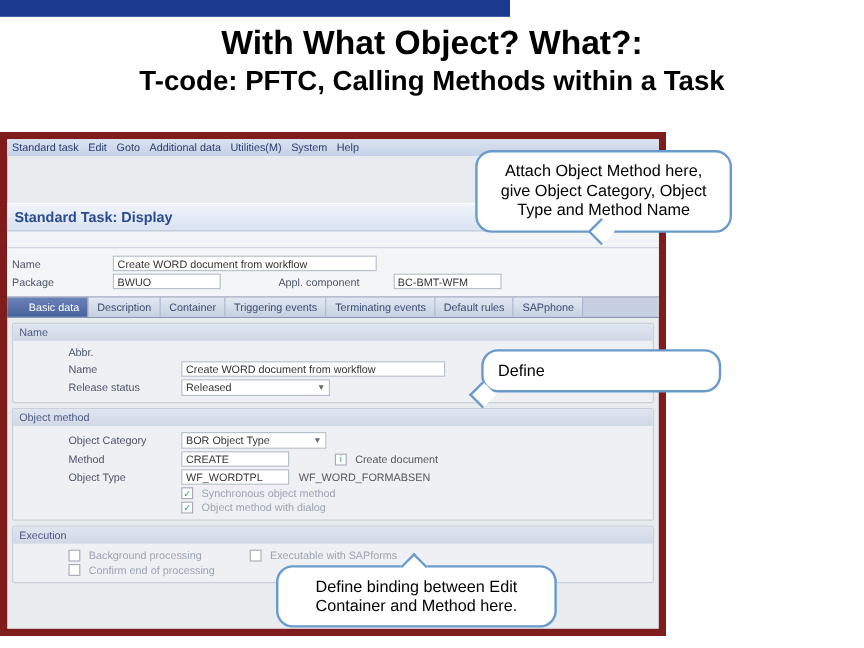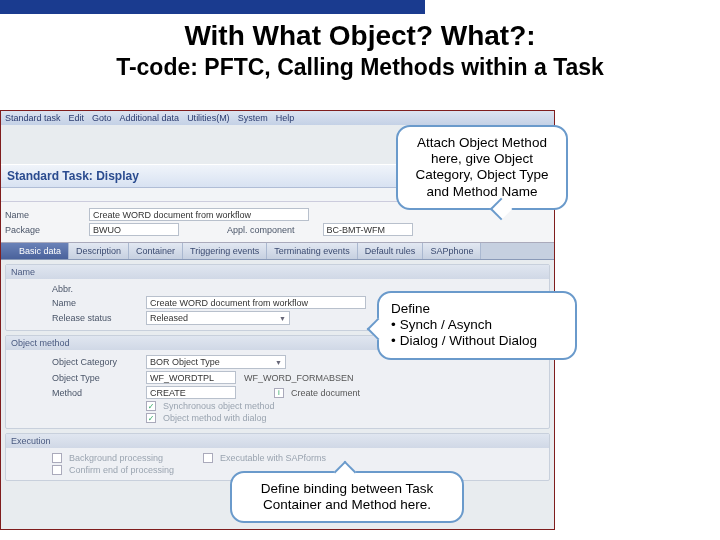--- a/index.html
+++ b/index.html
@@ -1,21 +1,21 @@
 <!DOCTYPE html>
 <html><head>
 <meta charset="utf-8">
 <style>
   * { box-sizing: border-box; margin: 0; padding: 0; }
   body { width: 720px; height: 540px; font-family: Arial, sans-serif; background: #fff; position: relative; overflow: hidden; }
   .top-bar { width: 425px; height: 14px; background: #1a3b8f; margin: 0 auto 0 0; }
   .title-block { text-align: center; padding: 6px 12px 4px; }
   .title-block h1 { font-size: 28px; font-weight: bold; }
   .title-block h2 { font-size: 23px; font-weight: bold; margin-top: 2px; }
-  .sap-window { position: absolute; left: 0; top: 110px; width: 555px; height: 420px; background: #e8ecef; border: 1px solid #7f1d1d; font-size: 9px; color: #333; }
+  .sap-window { position: absolute; left: 0; top: 110px; width: 555px; height: 420px; background: #e8ecef; border: 6px solid #7f1d1d; font-size: 9px; color: #333; }
   .sap-menu { background: linear-gradient(#dbe3f0,#c4d1e6); padding: 2px 4px; display: flex; gap: 8px; color: #2a3b6f; font-size: 9px; }
   .sap-menu span { cursor: default; }
   .sap-title { background: linear-gradient(#f0f4fa,#d8e2f2); color: #2a4b8f; font-weight: bold; font-size: 12px; padding: 4px 6px; border-top:1px solid #fff; border-bottom:1px solid #b0bdd6;margin-top:39px;}
   .toolbar { background: #f2f4f7; height: 14px; border-bottom:1px solid #ccd; }
   .form-area { background: #f4f5f7; padding: 4px; }
   .row { display: flex; align-items: center; margin: 2px 0; gap: 4px; }
   .label { width: 80px; color: #4a5568; font-size: 9px; }
   .label2 { width: 90px; color: #4a5568; font-size: 9px; }
   .field { background: #fff; border: 1px solid #b8c0cc; padding: 1px 3px; font-size: 9px; height: 13px; display:inline-flex; align-items:center; overflow:hidden; white-space:nowrap;}
   .field.long { width: 220px; }
@@ -27,23 +27,23 @@
   .tab-icon { width:8px; height:8px; display:inline-block; }
   .group { background: #eef0f4; border: 1px solid #c8d0dc; margin: 4px; border-radius: 2px;}
   .group-hdr { background: linear-gradient(#e0e6f0,#d0d8e6); color:#4a5a80; font-size:9px; padding: 2px 5px; }
   .group-body { padding: 3px 5px; margin-left: 41px; }
   .dropdown { background: #fff; border:1px solid #b8c0cc; font-size:9px; padding:1px 3px; height:14px; display:inline-flex; align-items:center; justify-content:space-between; }
   .dropdown .arrow { font-size:7px; color:#667; }
   .checkbox { width:10px; height:10px; border:1px solid #aab; background:#fff; display:inline-flex; align-items:center; justify-content:center; font-size:8px; color:#3a6; margin-right:3px;}
   .disabled { color: #9aa4b0; }
   .callout { position: absolute; background: #fff; border: 2px solid #6a9acb; border-radius: 14px; padding: 8px 12px; font-size: 13.5px; color: #000; line-height:1.2; z-index:5; }
   .callout::after { content:''; position:absolute; width:14px; height:14px; background:#fff; border-left:2px solid #6a9acb; border-bottom:2px solid #6a9acb; transform: rotate(45deg); }
-  .c1 { left: 396px; top: 125px; width: 172px; text-align:center; }
+  .c1 { left: 396px; top: 125px; width: 214px; text-align:center; }
   .c1::after { left: 95px; bottom: -9px; }
-  .c2 { left: 377px; top: 291px; width: 200px; text-align:left; }
+  .c2 { left: 401px; top: 291px; width: 200px; text-align:left; }
   .c2::after { left: -9px; top: 28px; transform: rotate(45deg); }
   .c3 { left: 230px; top: 471px; width: 234px; text-align:center; }
   .c3::after { left: 105px; top: -9px; transform: rotate(135deg);}
   ul.bul { list-style: none; padding-left: 0; }
   ul.bul li::before { content: "•"; margin-right:4px; }
 </style>
 </head>
 <body>
 
 <div class="top-bar"></div>
@@ -111,50 +111,50 @@
     <div class="group-body">
       <div class="row">
         <span class="label2">Abbr.</span>
       </div>
       <div class="row">
         <span class="label2">Name</span>
         <span class="field long">Create WORD document from workflow</span>
       </div>
       <div class="row">
         <span class="label2">Release status</span>
-        <span class="dropdown" style="width:144px">
+        <span class="dropdown" style="width:124px">
             <span>Released</span>
             <span class="arrow">▼</span>
           </span>
       </div>
     </div>
   </div>
 
 
   <div class="group">
     <div class="group-hdr">Object method</div>
     <div class="group-body">
       <div class="row">
         <span class="label2">Object Category</span>
-        <span class="dropdown" style="width:140px">
+        <span class="dropdown" style="width:121px">
             <span>BOR Object Type</span>
             <span class="arrow">▼</span>
           </span>
-      </div>
-      <div class="row">
-        <span class="label2">Object Type</span>
-        <span class="field short">WF_WORDTPL</span>
-        <span style="font-size:9px;color:#555;margin-left:4px;">WF_WORD_FORMABSEN</span>
       </div>
       <div class="row">
         <span class="label2">Method</span>
         <span class="field short">CREATE</span>
         <span style="width:30px"></span>
         <span class="checkbox">i</span>
         <span style="font-size:9px;color:#555;">Create document</span>
+      </div>
+      <div class="row">
+        <span class="label2">Object Type</span>
+        <span class="field short">WF_WORDTPL</span>
+        <span style="font-size:9px;color:#555;margin-left:4px;">WF_WORD_FORMABSEN</span>
       </div>
       <div class="row disabled">
         <span class="label2"></span>
         <span class="checkbox">✓</span>
         <span>Synchronous object method</span>
       </div>
       <div class="row disabled">
         <span class="label2"></span>
         <span class="checkbox">✓</span>
         <span>Object method with dialog</span>
@@ -177,20 +177,16 @@
       </div>
     </div>
   </div>
 </div>
 
 <div class="callout c1">
   <span>Attach Object Method here, give Object Category, Object Type and Method Name</span>
 </div>
 <div class="callout c2">
   <div>  Define</div>
-  <ul class="bul">
-    <li>Synch / Asynch</li>
-    <li>Dialog / Without Dialog</li>
-  </ul>
 </div>
 <div class="callout c3">
-  <span>Define binding between Task Container and Method here.</span>
+  <span>Define binding between Edit Container and Method here.</span>
 </div>
 
 </body></html>

